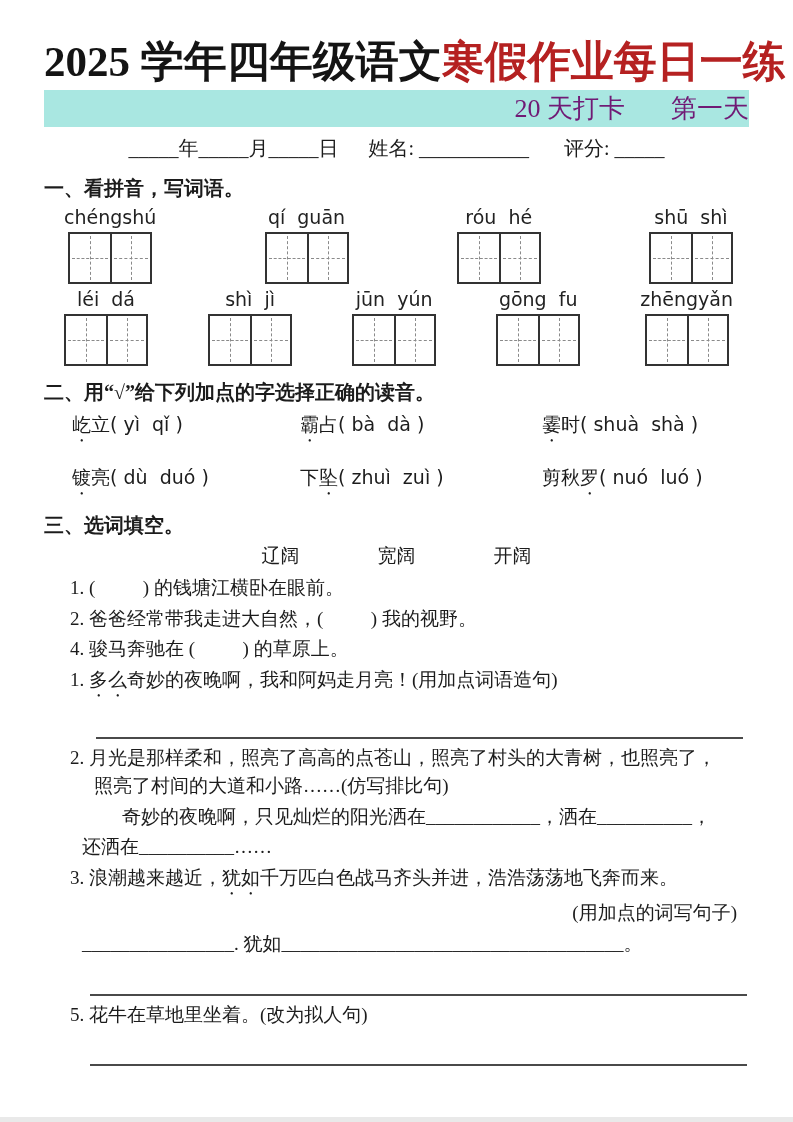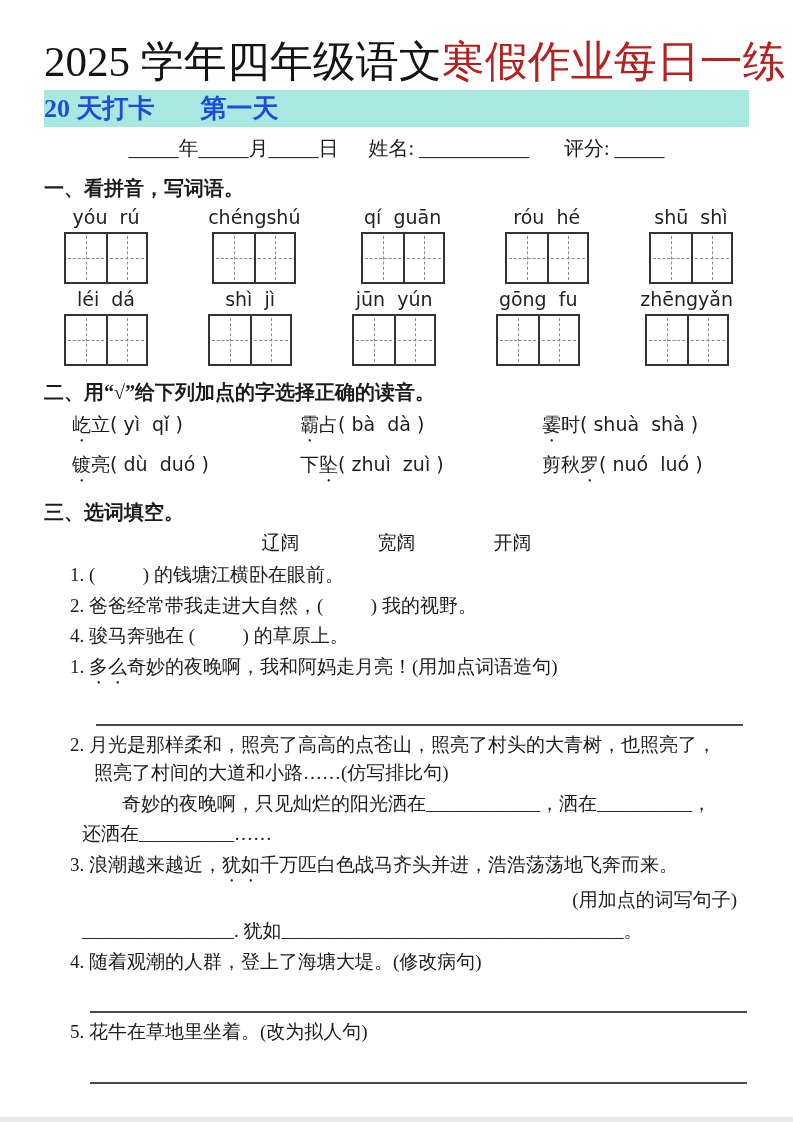--- a/index.html
+++ b/index.html
@@ -11,34 +11,34 @@
     overflow:hidden;
     font-family:"Liberation Serif","DejaVu Serif",serif;
     color:#1c1c1c;
   }
   .content { padding:0 44px; }
 
   .title {
     margin-top:38px;
     text-align:center;
     font-size:43px;
-    font-weight:400;
+    font-weight:700;
     white-space:nowrap;
     line-height:1.1;
   }
   .t-black { color:#141414; }
   .t-red   { color:#b52121; }
 
   .banner {
     margin-top:5px;
     height:37px;
     background:#a9e7e1;
-    display:flex; align-items:center; justify-content:flex-start;
+    display:flex; align-items:center; justify-content:flex-end;
     gap:46px;
-    font-size:26px; font-weight:700; color:#1d4ed8;
+    font-size:26px; font-weight:400; color:#701a75;
   }
 
   .dateline {
     margin-top:8px;
     text-align:center;
     font-size:20px;
     white-space:pre;
   }
 
   .sec-h { font-size:20px; font-weight:700; margin-top:13px; }
@@ -64,21 +64,21 @@
     content:""; position:absolute; top:50%; left:2px; right:2px;
     border-top:1px dashed #8a8a8a;
   }
 
   
   .s2grid {
     display:grid;
     grid-template-columns:228px 242px auto;
     padding-left:28px;
     margin-top:6px;
-    row-gap:6px;
+    row-gap:19px;
     font-size:19px;
   }
   .pin { font-family:"DejaVu Sans",sans-serif; white-space:pre; }
 
   .dot {
     -webkit-text-emphasis:filled dot;
     -webkit-text-emphasis-position:under right;
     text-emphasis:filled dot;
     text-emphasis-position:under right;
   }
@@ -125,27 +125,20 @@
     <div class="banner">
       <span>20 天打卡</span>
       <span>第一天</span>
     </div>
 
     <div class="dateline">_____年_____月_____日      姓名: ___________       评分: _____</div>
 
     <div class="sec-h">一、看拼音，写词语。</div>
 
     <div class="wrow">
-      <div class="wgroup">
-        <div class="pinyin">yóu  rú</div>
-        <div class="wbox">
-            <div class="cell"></div>
-            <div class="cell"></div>
-          </div>
-      </div>
       <div class="wgroup">
         <div class="pinyin">chéngshú</div>
         <div class="wbox">
             <div class="cell"></div>
             <div class="cell"></div>
           </div>
       </div>
       <div class="wgroup">
         <div class="pinyin">qí  guān</div>
         <div class="wbox">
@@ -233,21 +226,20 @@
 
     <div class="q">2. 月光是那样柔和，照亮了高高的点苍山，照亮了村头的大青树，也照亮了，</div>
     <div class="q cont">照亮了村间的大道和小路……(仿写排比句)</div>
     <div class="q deep">奇妙的夜晚啊，只见灿烂的阳光洒在____________，洒在__________，</div>
     <div class="q mid">还洒在__________……</div>
 
     <div class="q"><span>3. </span><span>浪潮越来越近，</span><span class="dot">犹如</span><span>千万匹白色战马齐头并进，浩浩荡荡地飞奔而来。</span></div>
     <div class="q right">(用加点的词写句子)</div>
     <div class="q mid">________________. 犹如____________________________________。</div>
 
-    <div class="q">4. 随着观潮的人群，登上了海塘大堤。(修改病句)</div>
     <div class="ansline wide" style="margin-top:12px;"></div>
 
     <div class="q">5. 花牛在草地里坐着。(改为拟人句)</div>
     <div class="ansline wide" style="margin-top:12px;"></div>
 
   </div>
 
   <div class="bottom-strip"></div>
 </div>
 

